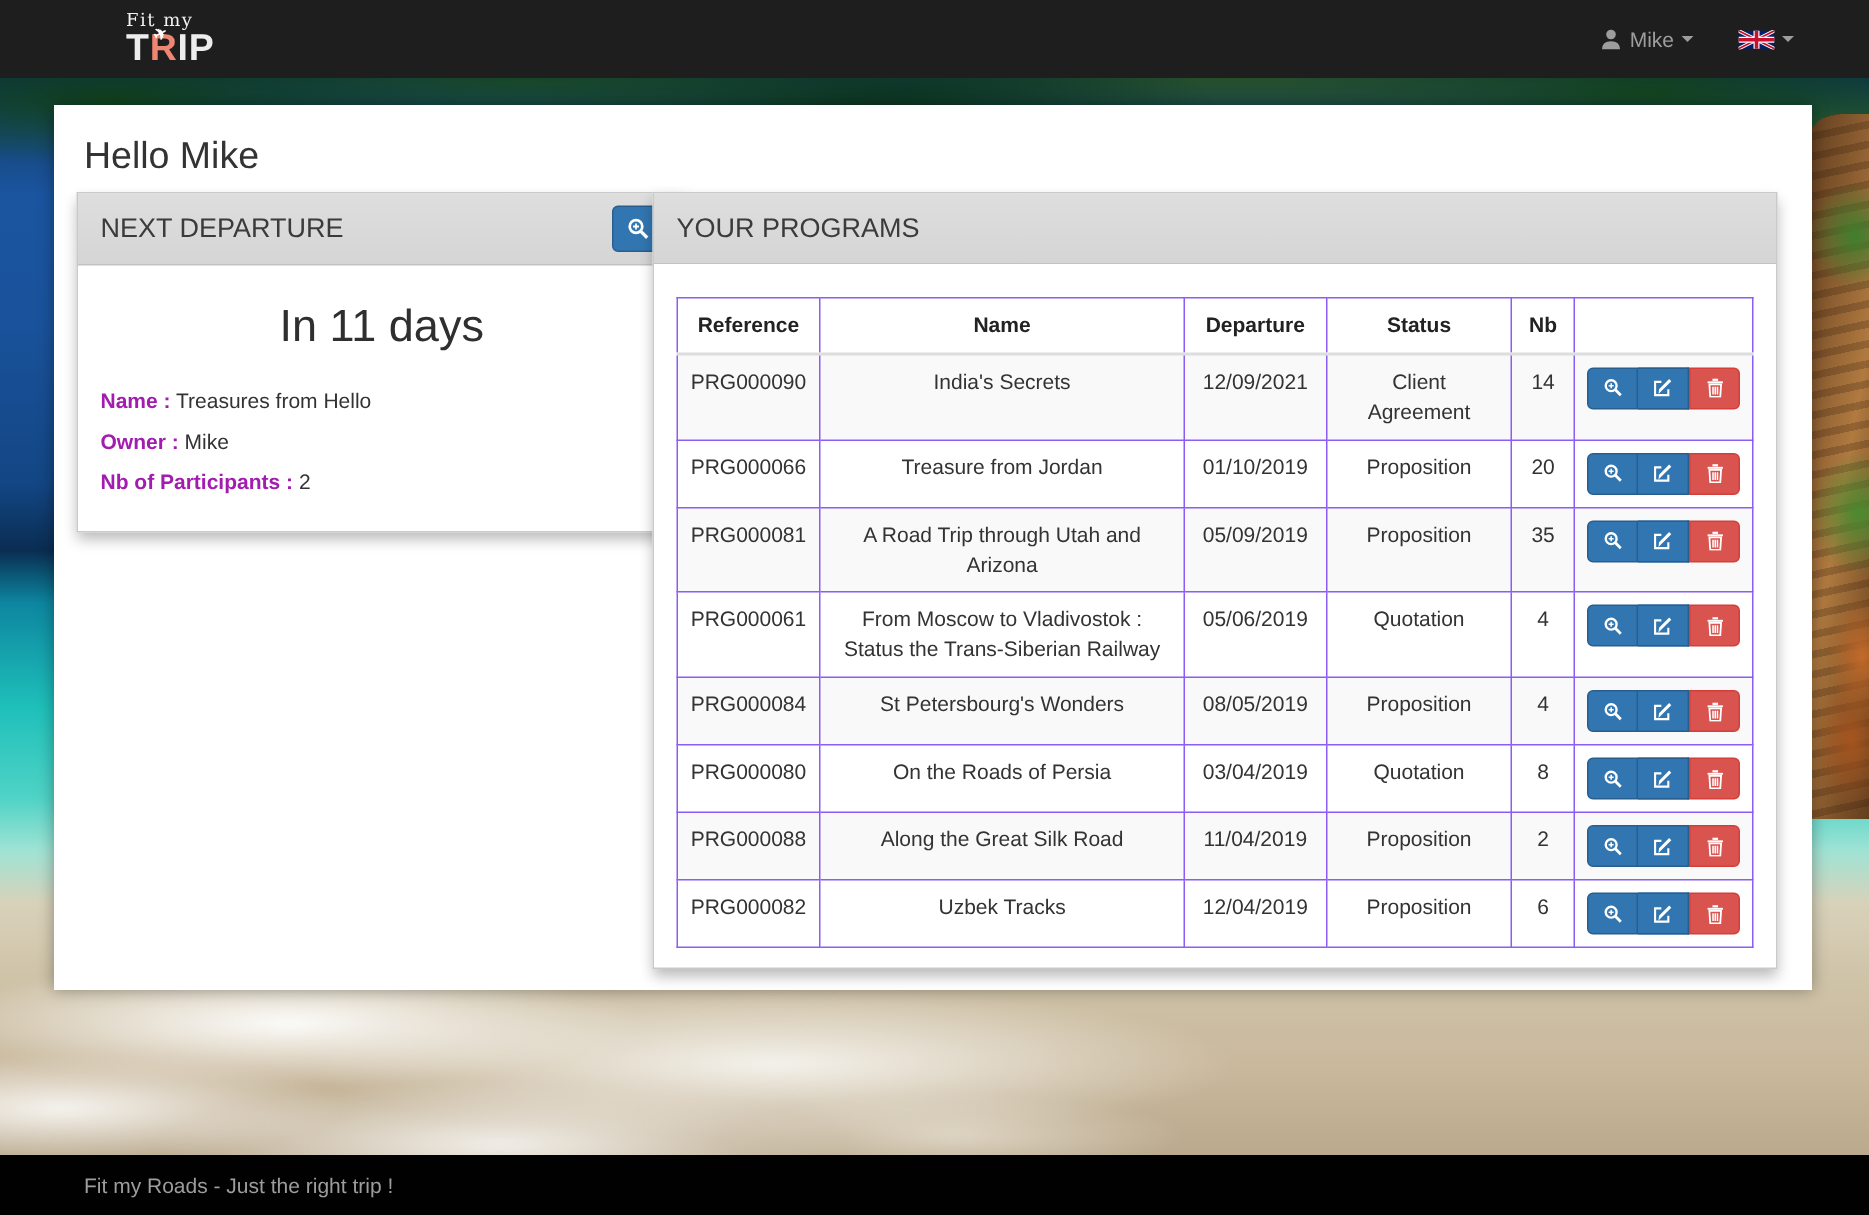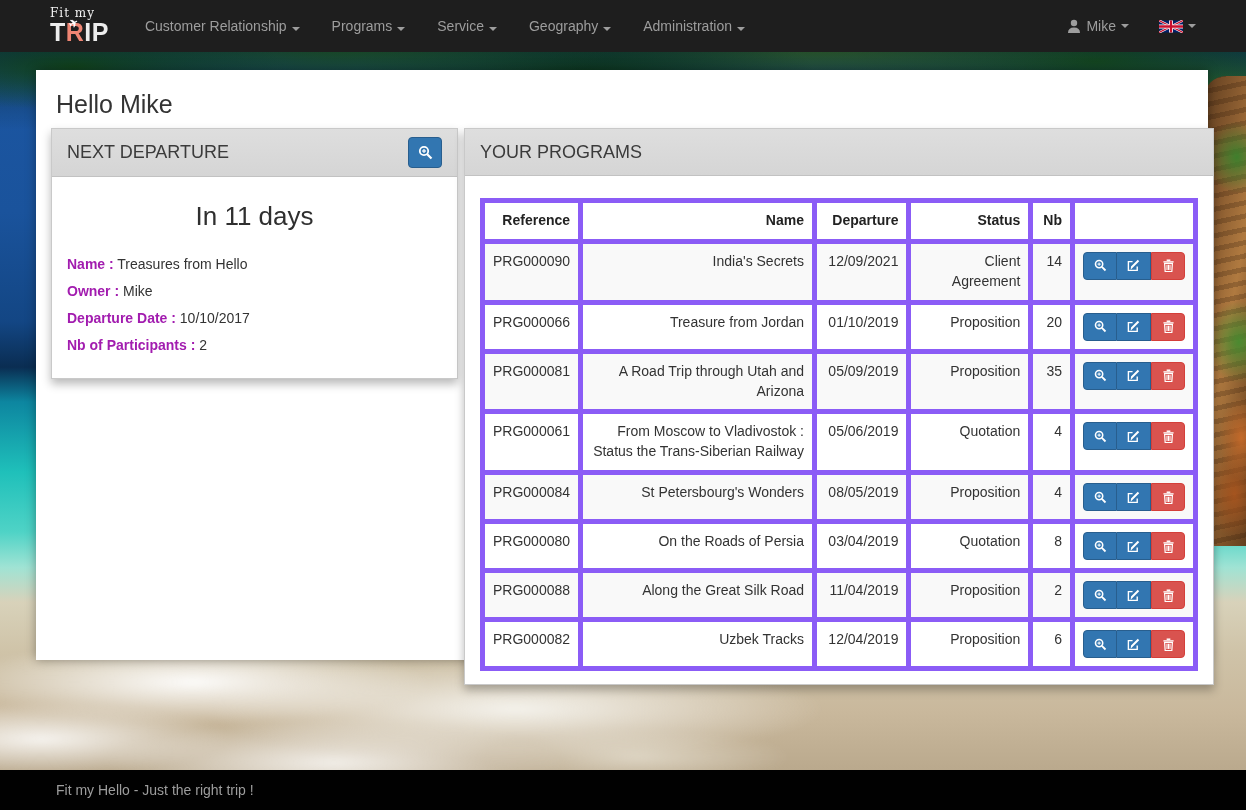--- a/index.html
+++ b/index.html
@@ -46,21 +46,21 @@
     background:
       radial-gradient(ellipse 330px 58px at 24% 28%, rgba(255,255,255,.95), rgba(255,255,255,0) 72%),
       radial-gradient(ellipse 430px 70px at 56% 46%, rgba(250,250,247,.88), rgba(250,250,247,0) 72%),
       radial-gradient(ellipse 270px 52px at 9% 66%, rgba(255,255,255,.85), rgba(255,255,255,0) 70%),
       radial-gradient(ellipse 320px 58px at 38% 82%, rgba(255,255,255,.8), rgba(255,255,255,0) 72%),
       radial-gradient(ellipse 220px 40px at 68% 78%, rgba(243,240,230,.6), rgba(243,240,230,0) 70%);
   }
 
   
   .navbar { position:absolute; top:0; left:0; right:0; height:52px; background:#1e1e1e;
-    display:flex; align-items:center; z-index:20; }
+    display:flex; align-items:center; z-index:20;padding-left:34px; }
   .logo { margin-left:50px; line-height:1; cursor:pointer; }
   .logo-top { font-family:"DejaVu Serif", serif; font-size:12px; color:#f2f2f2; letter-spacing:1px; display:block; margin-bottom:1px; }
   .logo-bottom { font-size:25px; font-weight:bold; color:#ededed; letter-spacing:.5px; }
   .logo-r { color:#ef8573; position:relative; }
   .logo-plane { position:absolute; top:0px; left:3px; font-size:11px; color:#fff;
     transform:rotate(-28deg); }
   .nav-menu { display:flex; list-style:none; margin-left:20px; height:52px; }
   .nav-item { padding:0 16px; line-height:52px; font-size:14px; color:#9d9d9d; cursor:pointer; white-space:nowrap; }
   .nav-right { margin-left:auto; display:flex; align-items:center; gap:30px; padding-right:50px; }
   .nav-user { display:flex; align-items:center; font-size:14px; color:#9d9d9d; cursor:pointer; }
@@ -74,33 +74,33 @@
   .content-card { position:absolute; left:36px; top:70px; width:1172px; height:590px;
     background:#fff; z-index:10; box-shadow:0 0 10px rgba(0,0,0,.35); }
   .greeting { position:absolute; left:20px; top:20px; font-size:25px; font-weight:400; color:#333; }
 
   .panel { position:absolute; background:#fff; border:1px solid #c9c9c9;
     box-shadow:0 5px 9px rgba(0,0,0,.28); }
   .panel-heading { min-height:47px; background:linear-gradient(#dedede,#d5d5d5);
     border-bottom:1px solid #c2c2c2; display:flex; align-items:center;
     justify-content:space-between; padding:8px 15px; font-size:18px; color:#3b3b3b; }
   .panel-next { left:15px; top:58px; width:407px; }
-  .panel-programs { left:428px; top:58px; width:750px; }
+  .panel-programs { left:399px; top:58px; width:750px; }
 
   .btn-heading-search { width:34px; height:31px; background:#3276b1; border:1px solid #285e8e;
     border-radius:4px; display:flex; align-items:center; justify-content:center; cursor:pointer; }
 
   .panel-next-body { padding:12px 15px 14px; }
-  .countdown { text-align:center; font-size:26px; color:#2f2f2f; margin:12px 0 24px; font-weight:400; }
+  .countdown { text-align:center; font-size:30px; color:#2f2f2f; margin:12px 0 24px; font-weight:400; }
   .field { font-size:14px; color:#333; margin-bottom:11px; }
   .field b { color:#a21caf; }
 
   .panel-programs-body { padding:22px 15px 13px; }
   table { width:100%; border-collapse:collapse; font-size:14px; color:#333; }
-  th, td { border:5px solid #8b5cf6; padding:8px; text-align:right; vertical-align:top; line-height:1.42; }
+  th, td { border:1px solid #8b5cf6; padding:8px; text-align:center; vertical-align:top; line-height:1.42; }
   thead th { border-bottom:2px solid #ddd; font-weight:bold; color:#222; }
   tbody tr:nth-child(odd) { background:#f9f9f9; }
   col.c-ref { width:95px; } col.c-name { width:255px; } col.c-dep { width:95px; }
   col.c-status { width:127px; } col.c-nb { width:42px; }
 
   .btn-group { display:inline-flex; }
   .btn { width:34px; height:28px; display:flex; align-items:center; justify-content:center;
     cursor:pointer; border:1px solid #285e8e; background:#3276b1; }
   .btn-view { border-radius:4px 0 0 4px; }
   .btn-edit { border-left:none; }
@@ -121,27 +121,20 @@
   <div class="bg-leaf2"></div>
   <div class="bg-cluster"></div>
   <div class="bg-foam"></div>
 </div>
 
 <div class="navbar">
   <div class="logo">
     <span class="logo-top">Fit my</span>
     <span class="logo-bottom"><span>T</span><span class="logo-r"><span>R</span><span class="logo-plane">✈</span></span><span>IP</span></span>
   </div>
-  <ul class="nav-menu">
-    <li class="nav-item"><span>Customer Relationship</span><span class="caret"></span></li>
-    <li class="nav-item"><span>Programs</span><span class="caret"></span></li>
-    <li class="nav-item"><span>Service</span><span class="caret"></span></li>
-    <li class="nav-item"><span>Geography</span><span class="caret"></span></li>
-    <li class="nav-item"><span>Administration</span><span class="caret"></span></li>
-  </ul>
   <div class="nav-right">
     <div class="nav-user">
       <svg class="user-icon" viewBox="0 0 14 14">
           <circle cx="7" cy="4" r="3.2" fill="#9d9d9d"></circle>
           <path d="M1 14 Q1 8.5 7 8.5 Q13 8.5 13 14 Z" fill="#9d9d9d"></path>
         </svg>
       <span>Mike</span>
       <span class="caret"></span>
     </div>
     <div class="nav-lang">
@@ -169,21 +162,20 @@
             <line x1="6" y1="4" x2="6" y2="8" stroke="#fff" stroke-width="1.2"></line>
             <line x1="4" y1="6" x2="8" y2="6" stroke="#fff" stroke-width="1.2"></line>
             <line x1="9.2" y1="9.2" x2="13.5" y2="13.5" stroke="#fff" stroke-width="2.2"></line>
           </svg>
       </div>
     </div>
     <div class="panel-next-body">
       <div class="countdown">In 11 days</div>
       <div class="field"><b>Name :</b> <span>Treasures from Hello</span></div>
       <div class="field"><b>Owner :</b> <span>Mike</span></div>
-      <div class="field"><b>Departure Date :</b> <span>10/10/2017</span></div>
       <div class="field"><b>Nb of Participants :</b> <span>2</span></div>
     </div>
   </div>
 
   <div class="panel panel-programs">
     <div class="panel-heading">
       <span>YOUR PROGRAMS</span>
     </div>
     <div class="panel-programs-body">
       <table>
@@ -493,14 +485,14 @@
       </div>
     </td>
   </tr>
 </tbody>
       </table>
     </div>
   </div>
 </div>
 
 <div class="footer">
-  <span>Fit my Hello - Just the right trip !</span>
+  <span>Fit my Roads - Just the right trip !</span>
 </div>
 
 </body></html>

